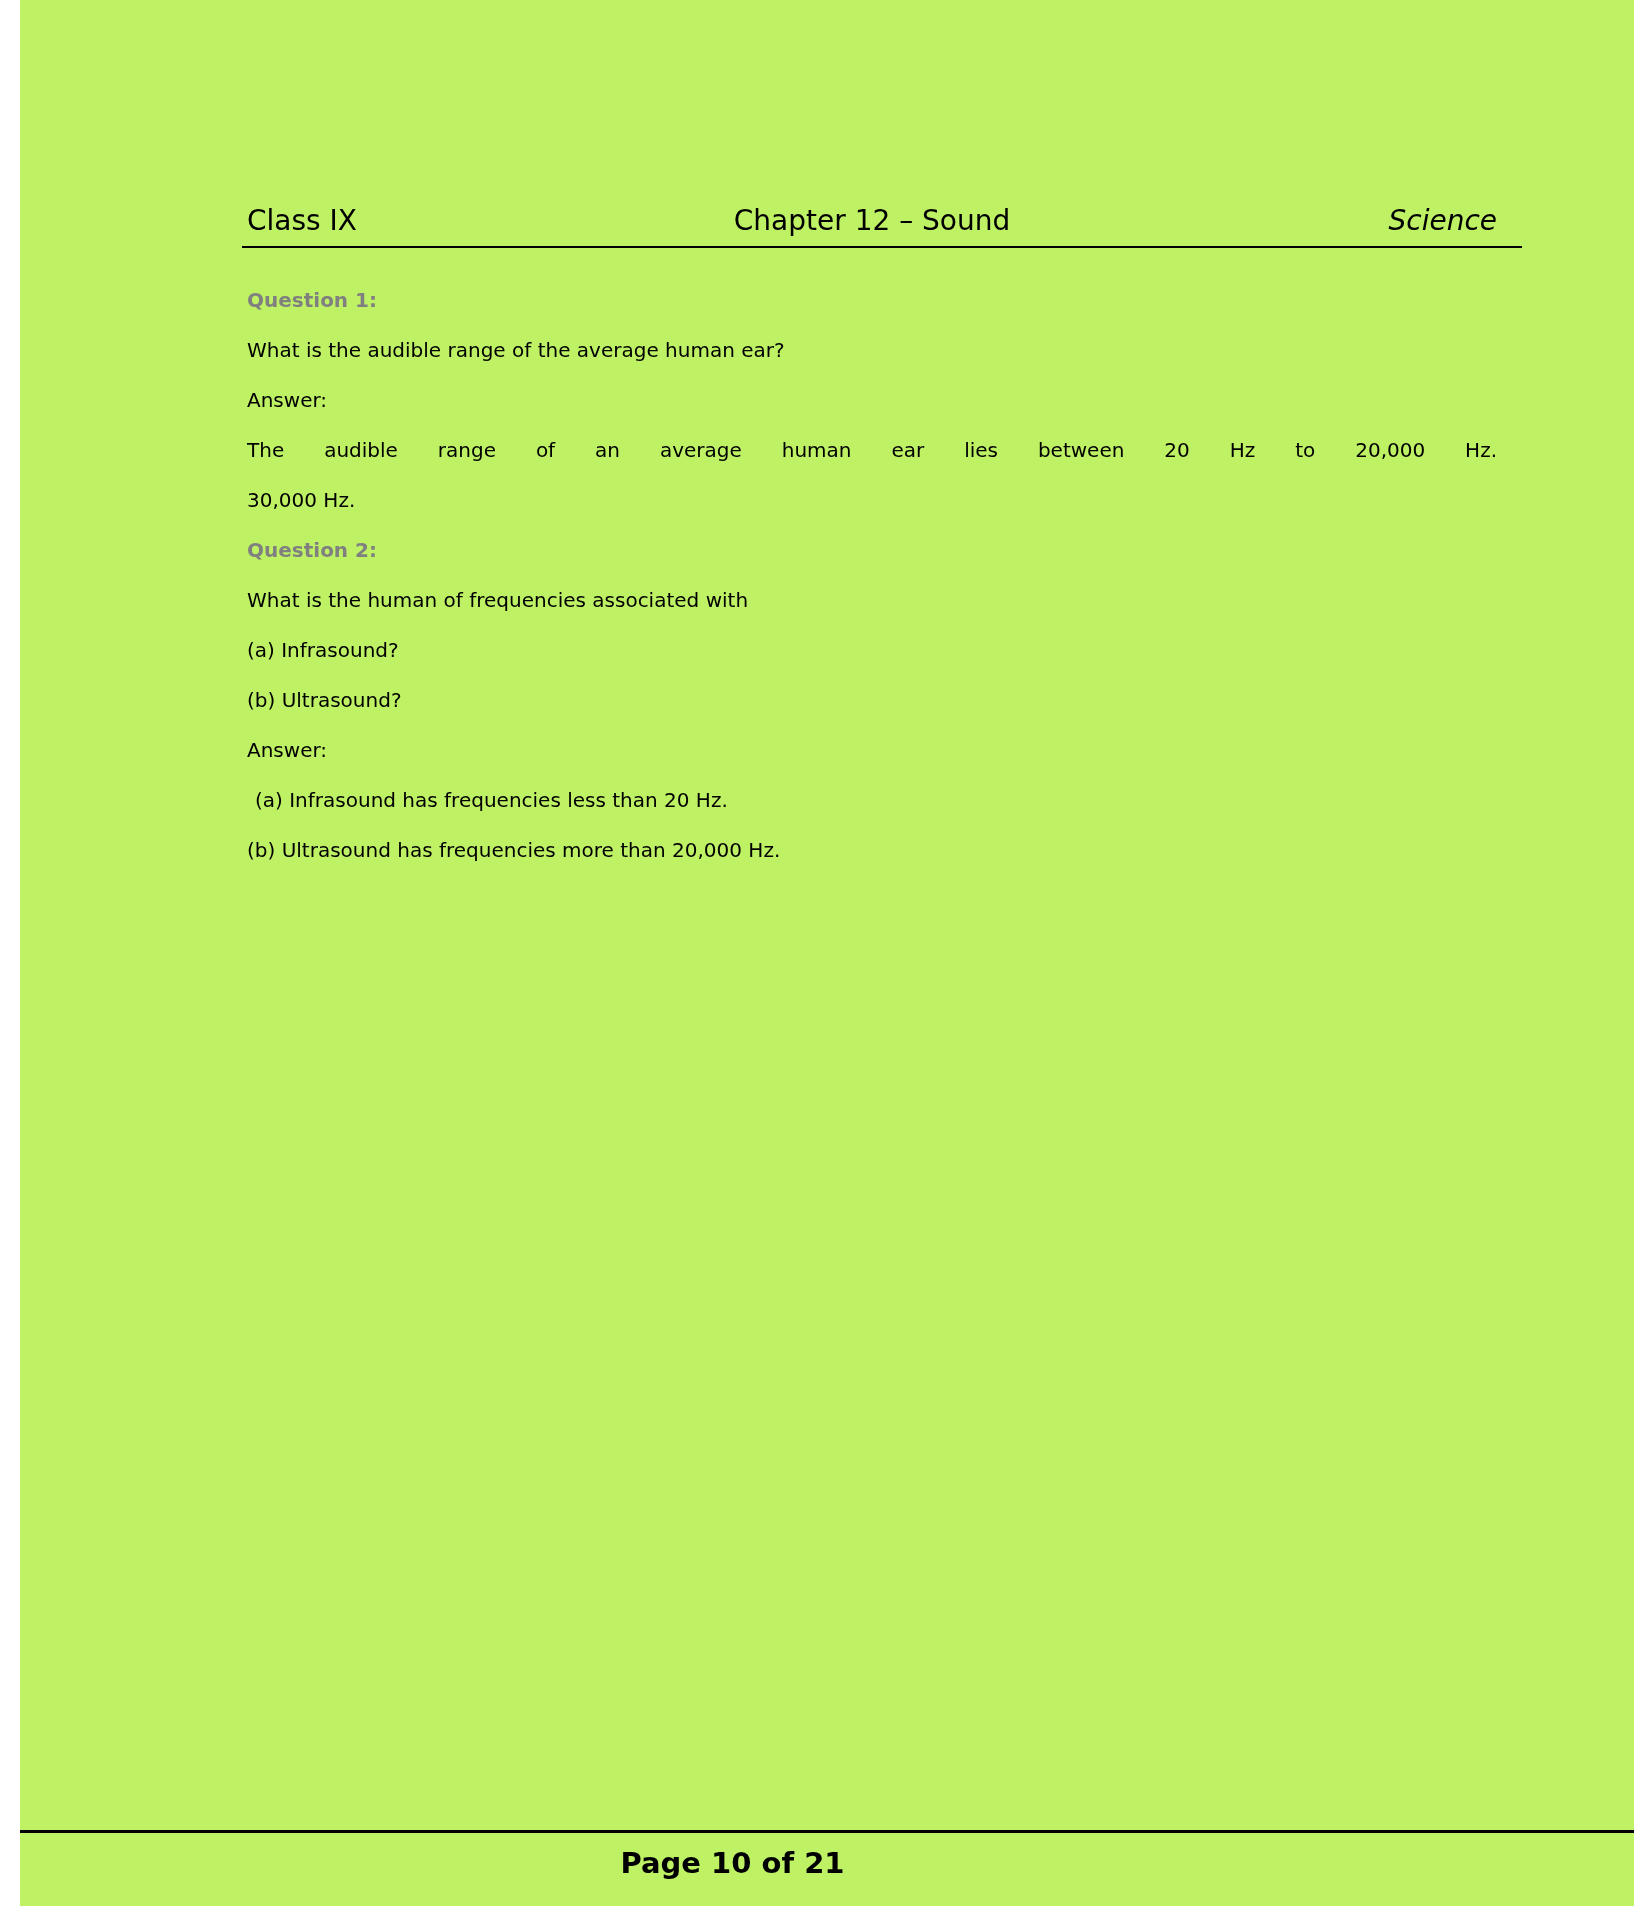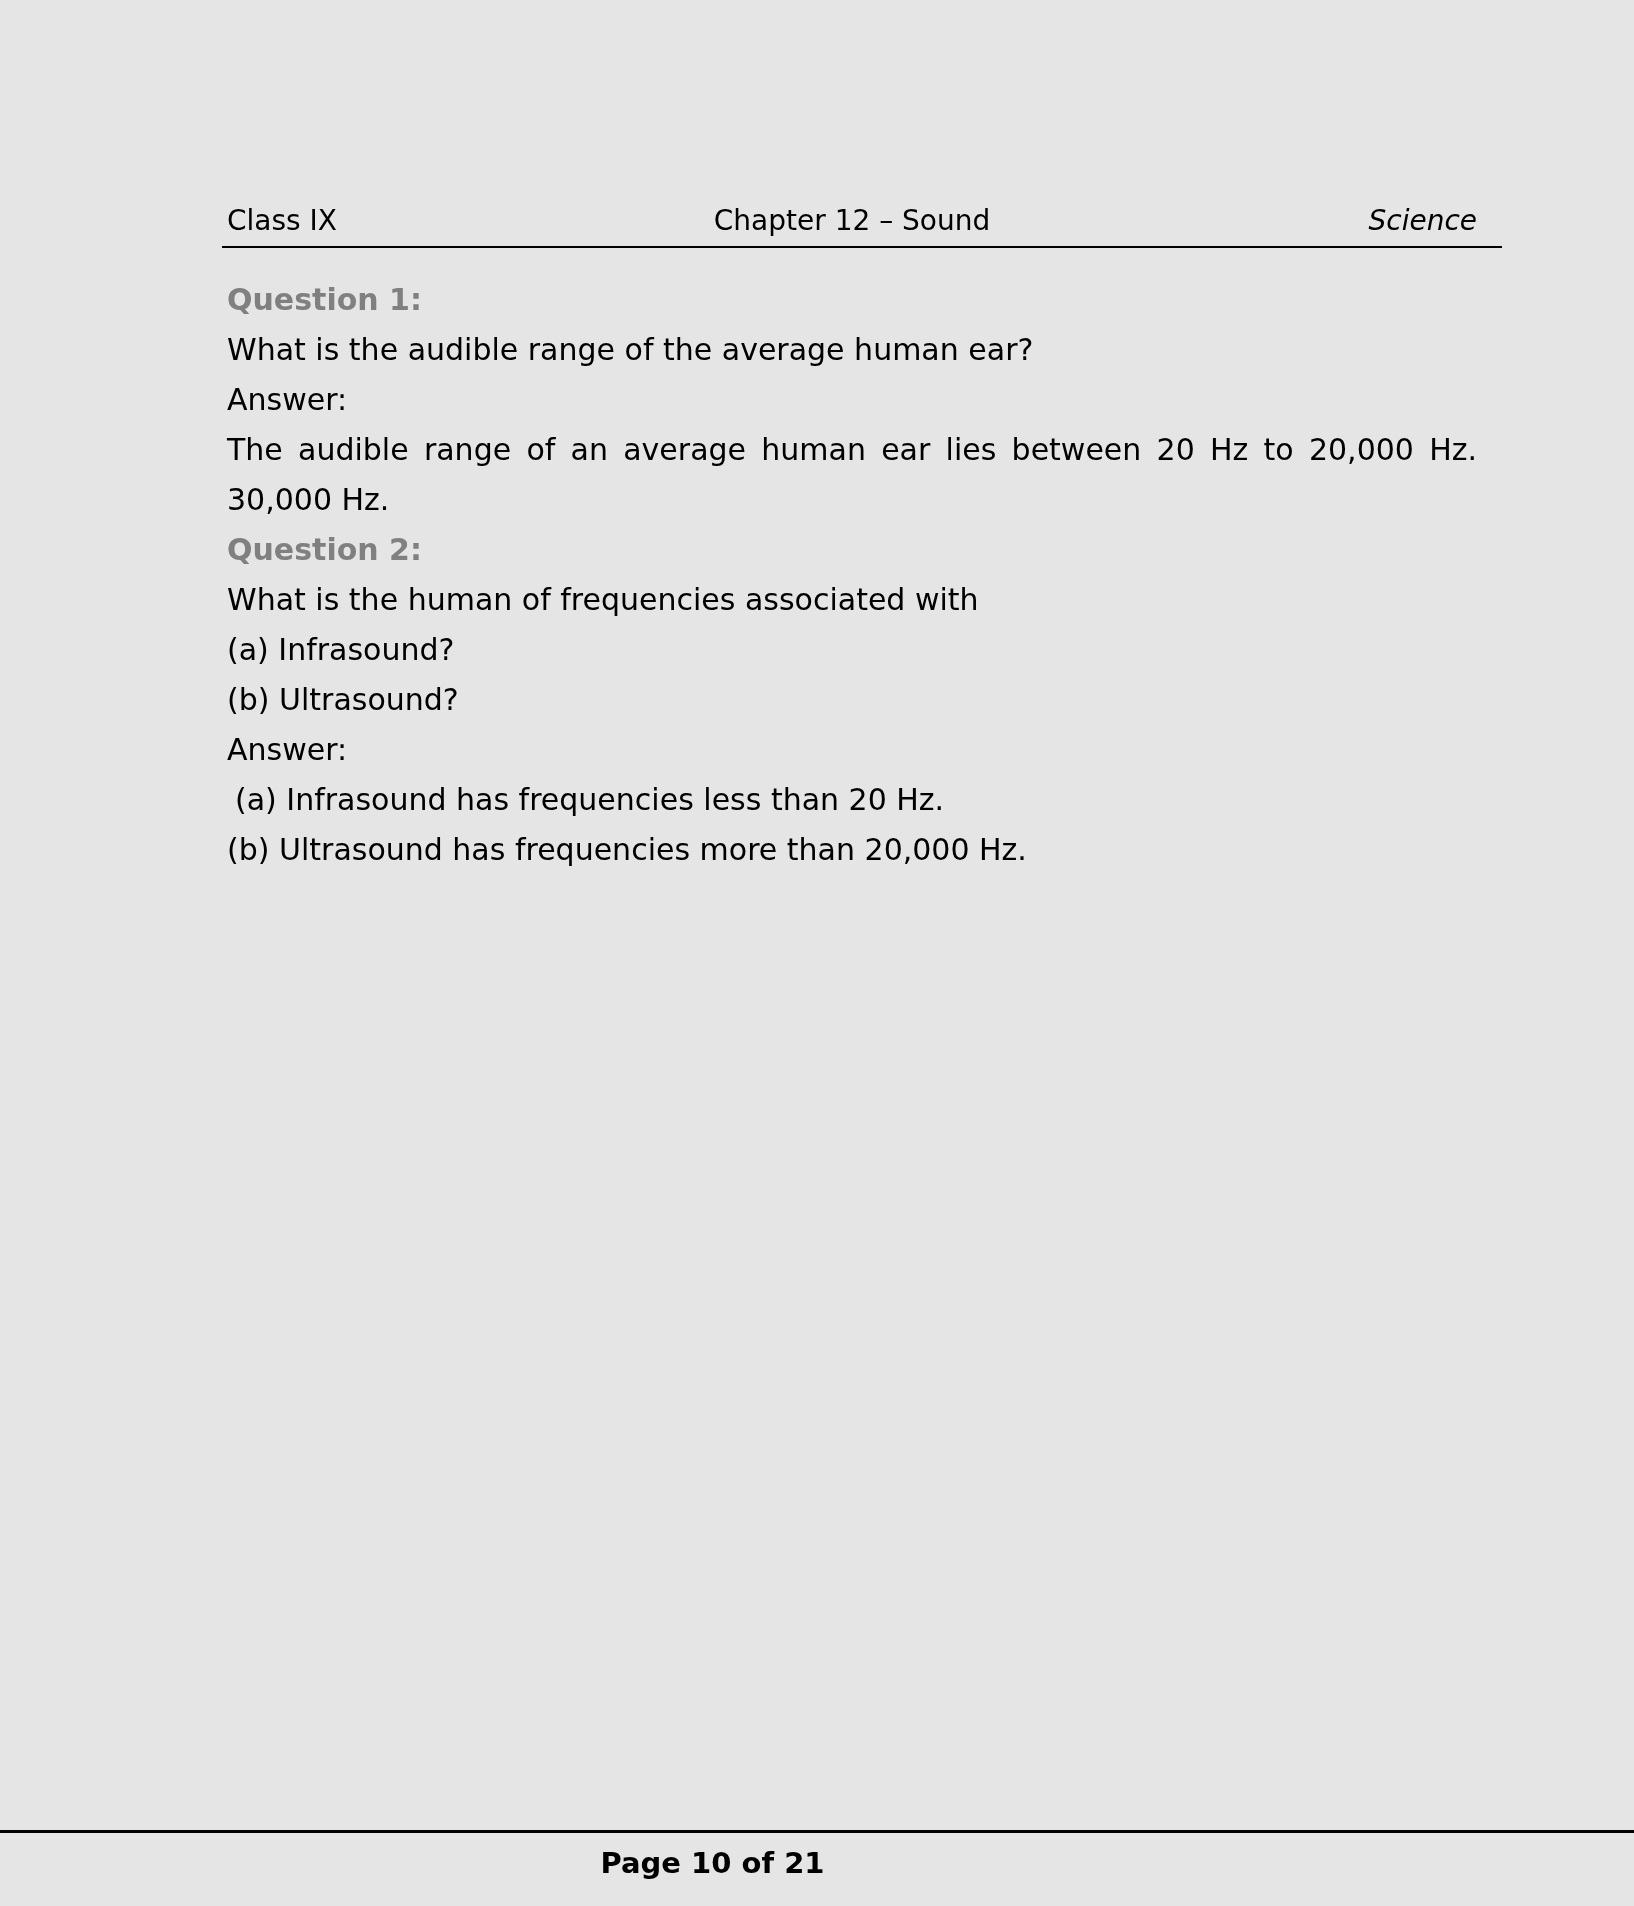--- a/index.html
+++ b/index.html
@@ -11,21 +11,22 @@
     width: 1634px;
     height: 1906px;
     position: relative;
     font-family: "DejaVu Sans", sans-serif;
     color: #000000;
     overflow: hidden;
   }
   .page {
     position: absolute;
     inset: 0;
-    background: #e5e5e5;
+    background: #bef264;
+    margin-left: 20px;
   }
   
   .doc-header {
     position: absolute;
     left: 222px;
     top: 204px;
     width: 1280px;
     box-sizing: border-box;
     display: flex;
     align-items: flex-end;
@@ -37,21 +38,21 @@
   .doc-header .h-left  { flex: 1 1 0; text-align: left;  padding-left: 5px; }
   .doc-header .h-center{ flex: 0 0 auto; }
   .doc-header .h-right { flex: 1 1 0; text-align: right; padding-right: 25px; font-style: italic; }
 
   
   .content {
     position: absolute;
     left: 227px;
     top: 275px;
     width: 1250px;
-    font-size: 30px;
+    font-size: 20px;
     line-height: 50px;
   }
   .line { min-height: 50px; }
   .q-heading {
     color: #808080;
     font-weight: bold;
   }
   .just {
     text-align: justify;
     text-align-last: justify;

